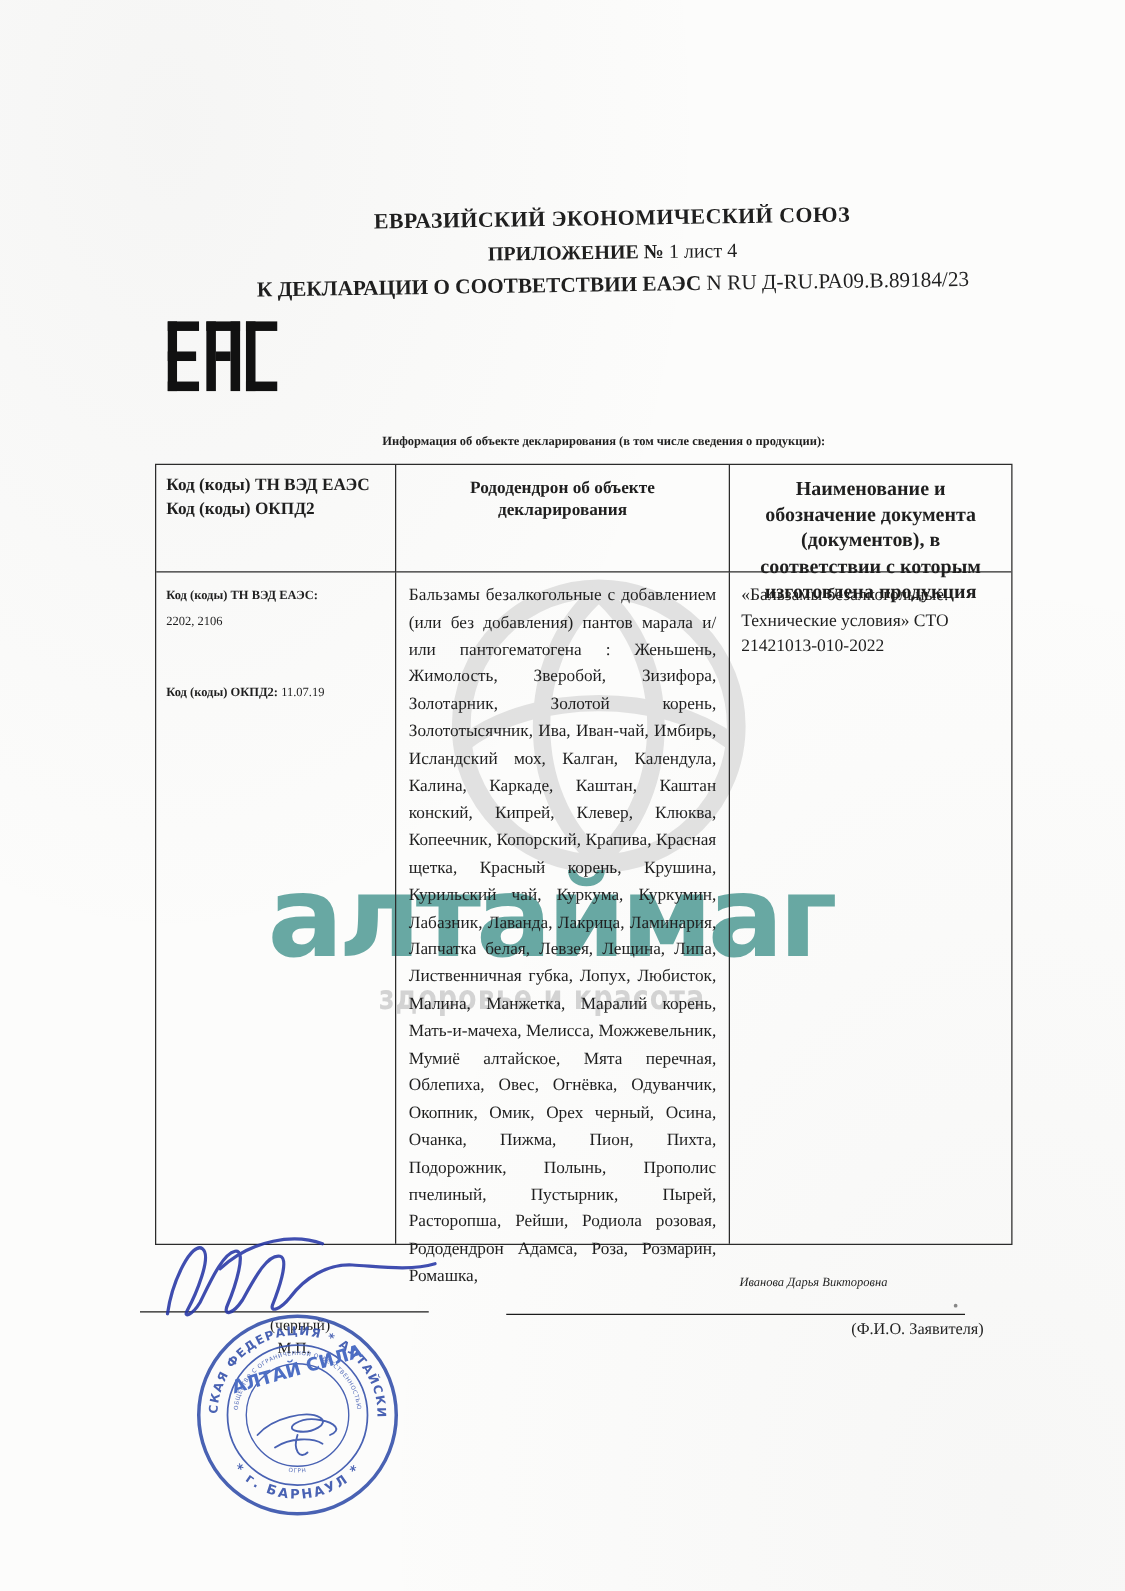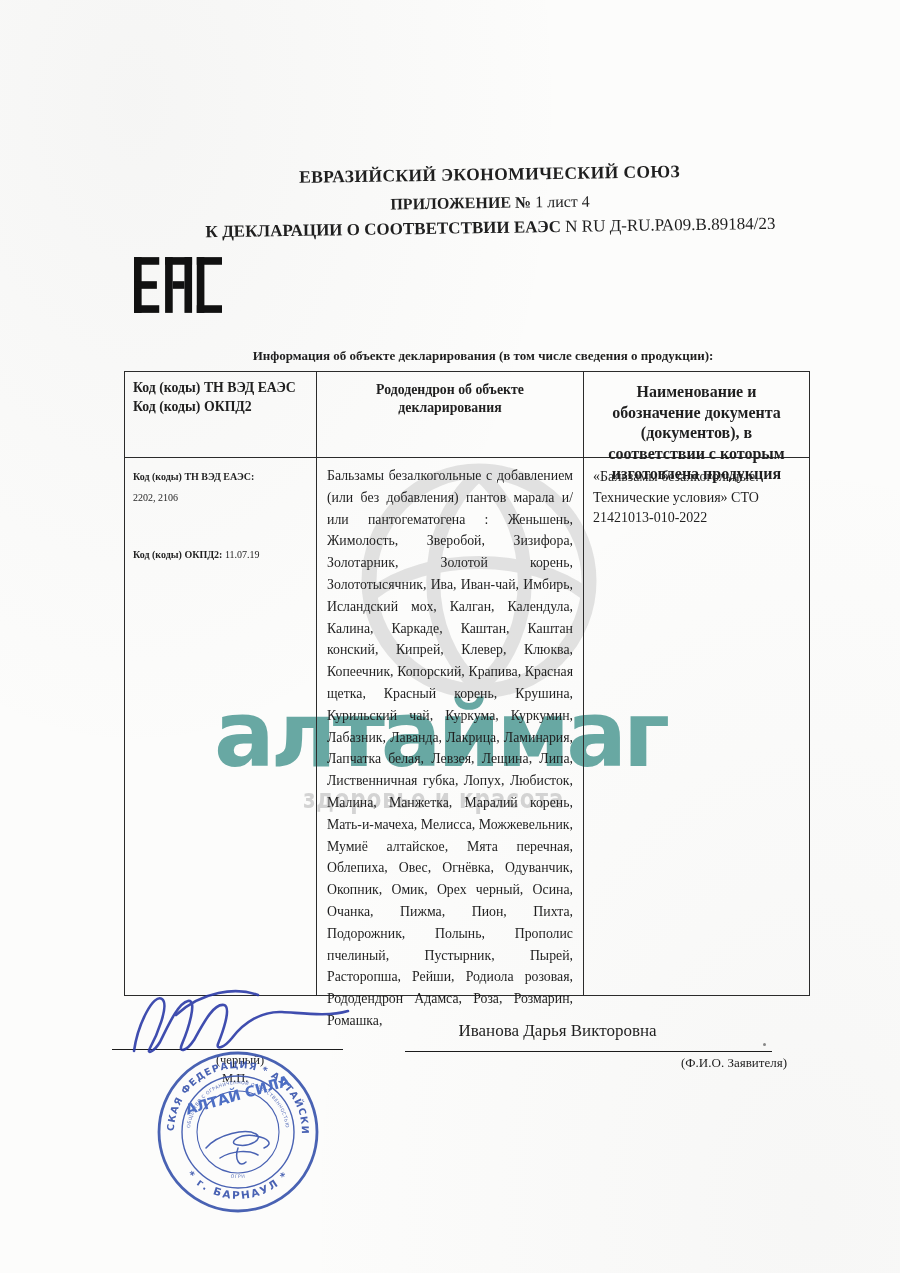--- a/index.html
+++ b/index.html
@@ -20,40 +20,40 @@
   .eac{position:absolute;left:134px;top:249px;}
   
   .wm-circle{position:absolute;left:358px;top:460px;opacity:.5;}
   .wm-brand{position:absolute;left:214px;top:690px;font-family:"DejaVu Sans",sans-serif;
         font-weight:bold;font-size:90px;line-height:1;letter-spacing:-4px;color:#0f766e;opacity:.62;}
   .wm-tag{position:absolute;left:303px;top:783px;font-family:"DejaVu Sans",sans-serif;
         font-weight:bold;font-size:27px;letter-spacing:1px;color:#bfbfbf;opacity:.66;
         transform:scaleX(.8);transform-origin:left top;}
   
   .caption{position:absolute;left:140px;top:348px;width:686px;text-align:center;
-        font-weight:bold;font-size:13px;}
+        font-weight:bold;font-size:10px;}
   .decl-table{position:absolute;left:124px;top:371px;width:684px;
         border:1.7px solid #2b2b2b;display:grid;
         grid-template-columns:192px 267px 225px;grid-template-rows:86px 537px;}
   .cell{border-right:1.5px solid #2b2b2b;padding:6px 8px;box-sizing:border-box;background:transparent;}
   .cell.last{border-right:none;}
   .cell.hrow{border-bottom:1.5px solid #2b2b2b;}
   .h-c1{font-weight:bold;font-size:13.8px;line-height:19px;text-align:left;}
   .h-c2{font-weight:bold;font-size:13.8px;line-height:18px;text-align:center;padding-top:9px;}
   .h-c3{font-weight:bold;font-size:16px;line-height:20.5px;text-align:center;padding-top:10px;}
   .b-c1{font-size:10px;line-height:21px;padding-top:8px;}
   .b-c1 .grp2{margin-top:36px;}
   .b-c2{font-size:13.8px;line-height:21.8px;text-align:justify;padding:7px 10px 0 10px;}
   .b-c3{font-size:14px;line-height:20.5px;padding:9px 6px 0 9px;white-space:pre-line;}
   
   .sig-line-left{position:absolute;left:112px;top:1049px;width:231px;border-top:1.6px solid #1c1c1c;}
   .sig-line-right{position:absolute;left:405px;top:1051px;width:367px;border-top:1.6px solid #1c1c1c;}
   .lbl-podpis{position:absolute;left:160px;top:1053px;width:160px;text-align:center;font-size:12.5px;}
   .lbl-mp{position:absolute;left:222px;top:1071px;font-size:12.5px;}
-  .applicant{position:absolute;left:405px;top:1021px;width:305px;text-align:center;font-size:17px;}
+  .applicant{position:absolute;left:405px;top:1021px;width:305px;text-align:right;font-size:10px;font-style:italic;}
   .lbl-fio{position:absolute;left:420px;top:1055px;width:367px;text-align:right;font-size:13px;}
   .dot-artifact{position:absolute;left:763px;top:1043px;width:3px;height:3px;border-radius:50%;background:#555;opacity:.7;}
   
   .stamp{position:absolute;left:154px;top:1048px;opacity:.92;}
   .signature{position:absolute;left:116px;top:981px;}
   .z1{z-index:1;} .z2{z-index:2;} .z3{z-index:3;} .z4{z-index:4;}
   .decl-table,.caption,.title-block,.applicant,.lbl-fio,.lbl-podpis,.lbl-mp{z-index:3;position-anchor:none;}
 </style>
 </head>
 <body>

